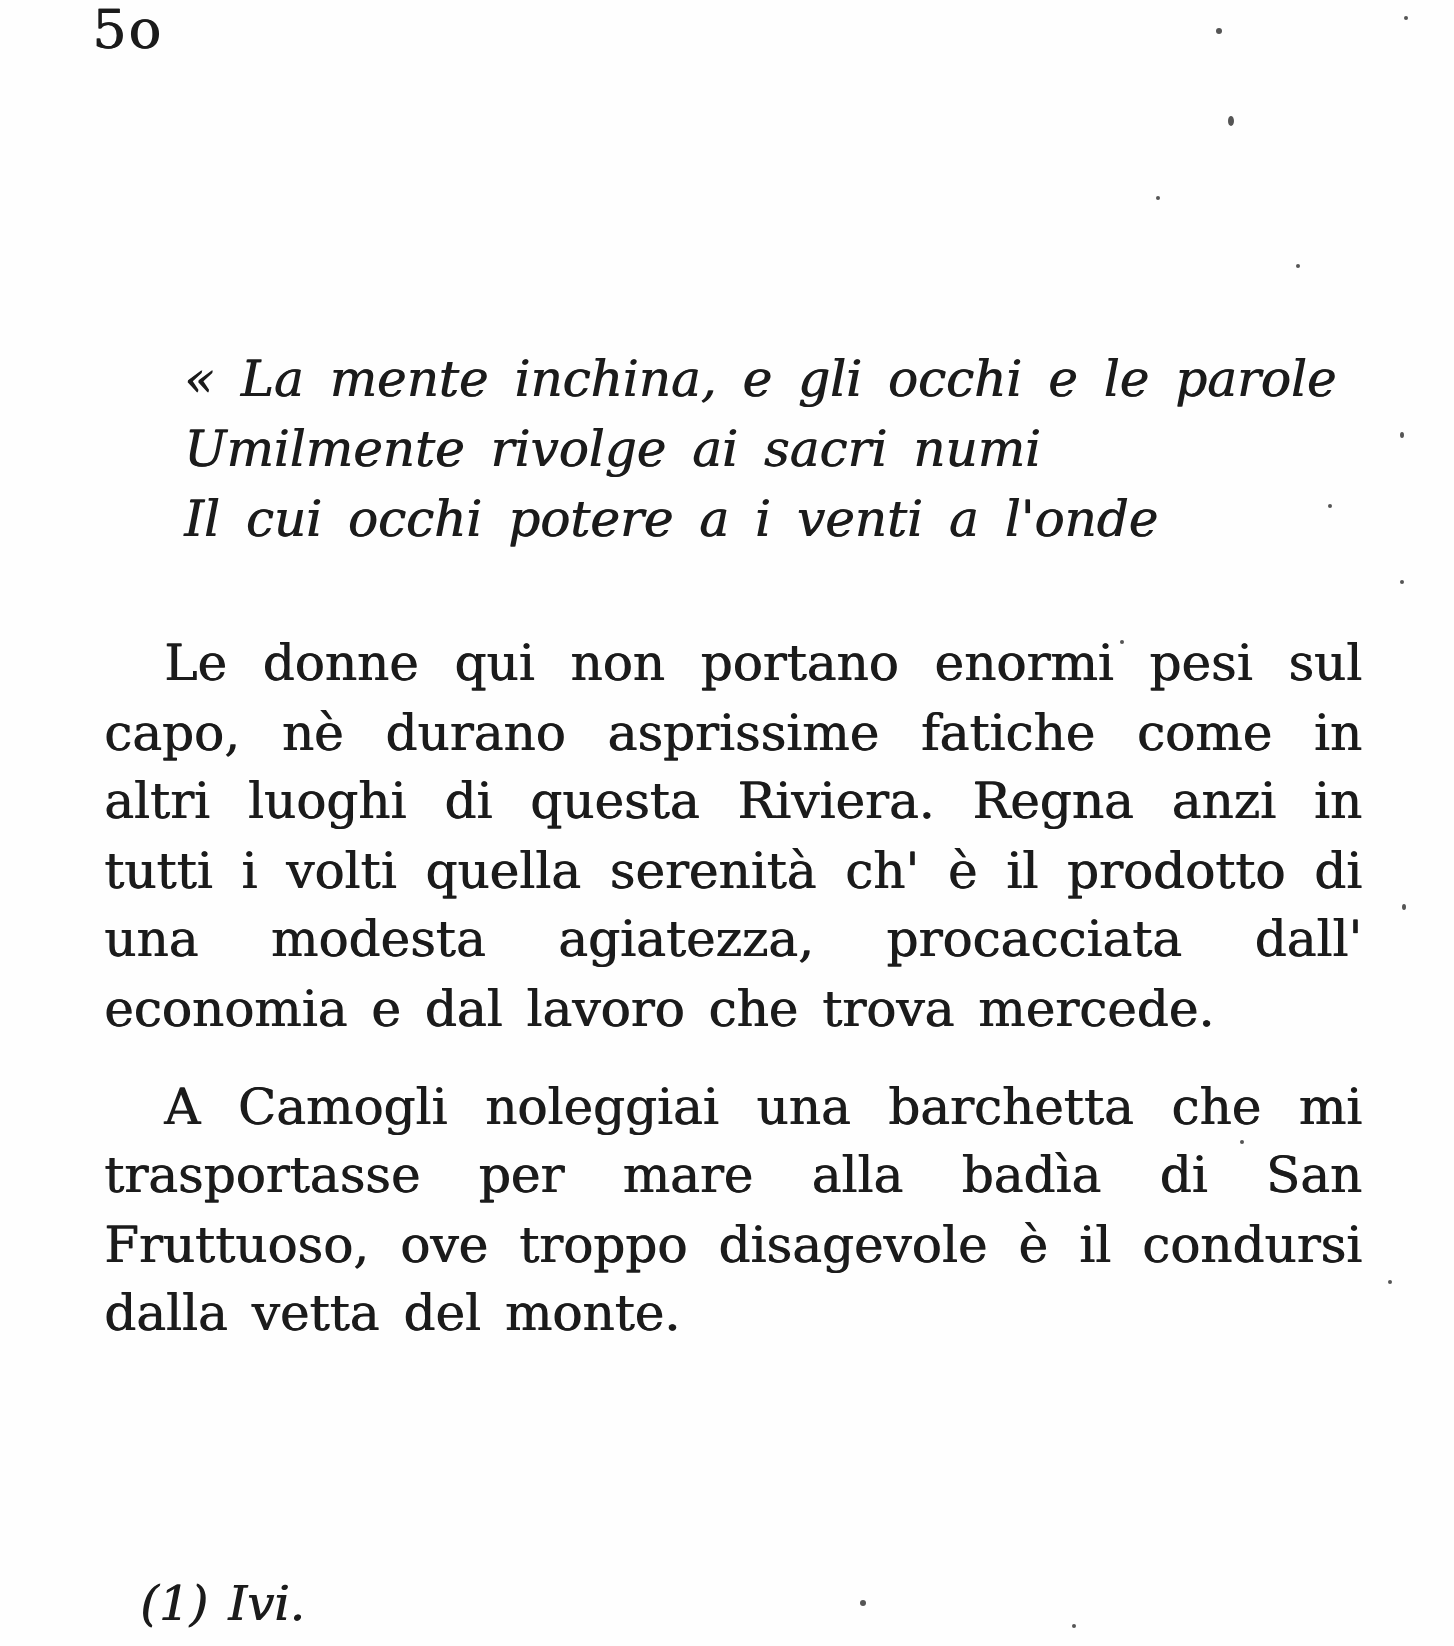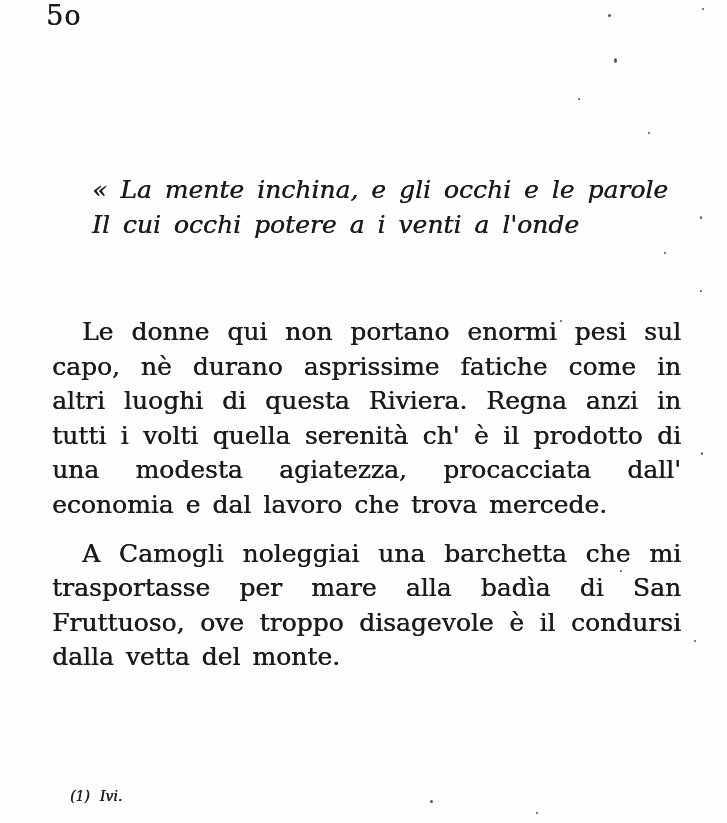--- a/index.html
+++ b/index.html
@@ -47,21 +47,21 @@
     text-align: justify;
     word-spacing: 4px;
   }
   .bodytext p {
     margin: 14px;
     text-indent: 30px;
   }
   .footnote {
     position: absolute;
     left: 70px; top: 788px;
-    font-size: 14px;
+    font-size: 24px;
     font-style: italic;
     word-spacing: 4px;
   }
   .footnote .fn-marker { margin-right: 10px; }
   .speck {
     position: absolute;
     background: #2a2a2a;
     border-radius: 50%;
     width: 3px; height: 3px;
     opacity: 0.8;
@@ -70,20 +70,21 @@
 </head>
 <body>
 
 <div class="page">
 
   <div class="pagenum">5o</div>
 
 
   <div class="verse">
     <div class="vline">« La mente inchina, e gli occhi e le parole</div>
+    <div class="vline">Umilmente rivolge ai sacri numi</div>
     <div class="vline">Il cui occhi potere a i venti a l'onde</div>
   </div>
 
   <div class="bodytext">
     <p>Le donne qui non portano enormi pesi sul capo, nè durano asprissime fatiche come in altri luoghi di questa Riviera. Regna anzi in tutti i volti quella serenità ch' è il prodotto di una modesta agiatezza, procacciata dall' economia e dal lavoro che trova mercede.</p>
     <p>A Camogli noleggiai una barchetta che mi trasportasse per mare alla badìa di San Fruttuoso, ove troppo disagevole è il condursi dalla vetta del monte.</p>
   </div>
 
   <div class="footnote">
     <span class="fn-marker">(1)</span><span class="fn-text">Ivi.</span>

